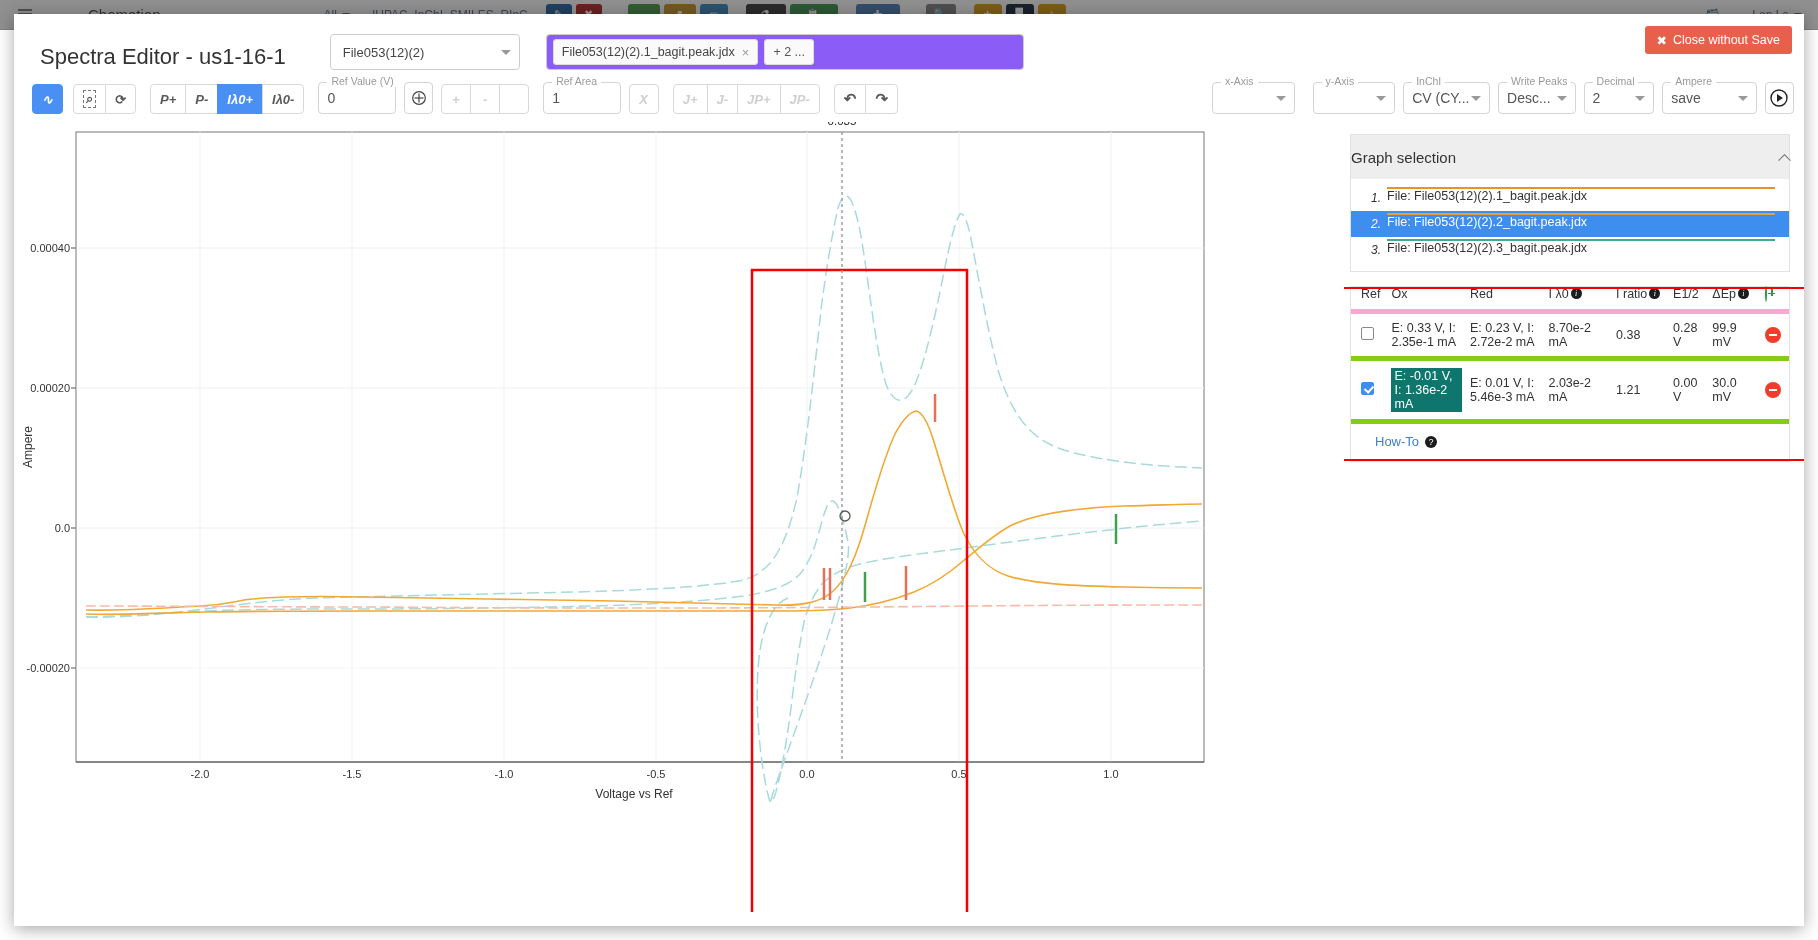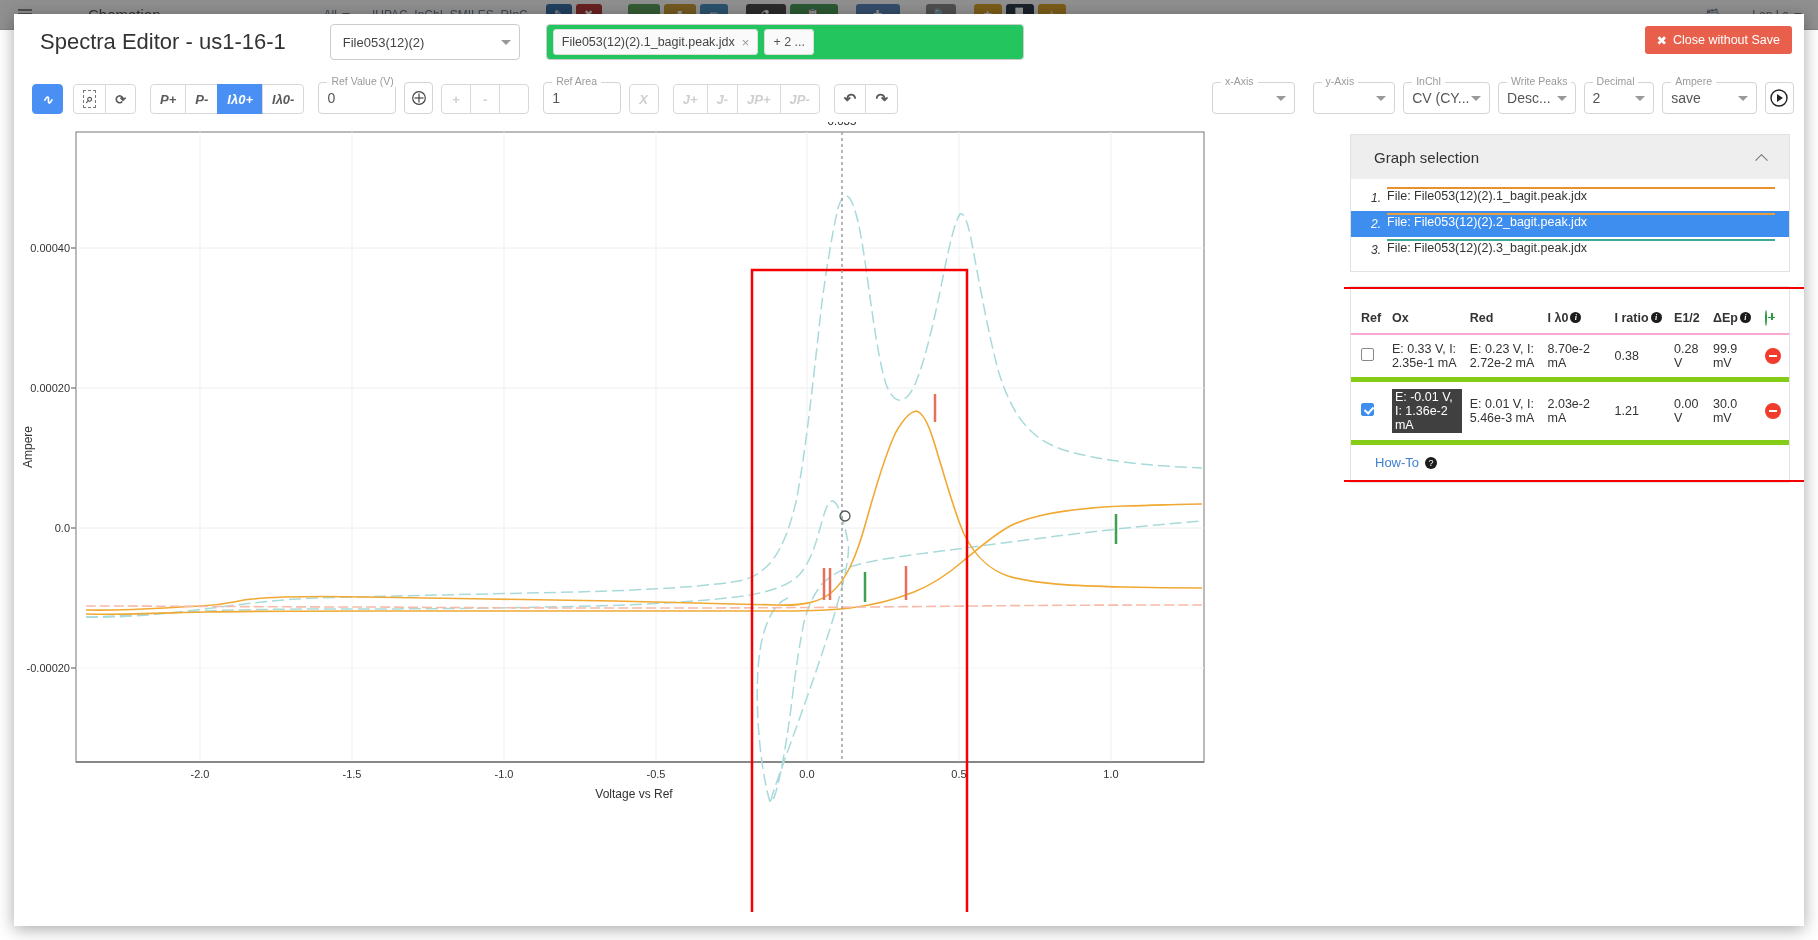--- a/index.html
+++ b/index.html
@@ -47,41 +47,41 @@
     background:#fff;
     box-shadow:0 3px 16px rgba(0,0,0,.35);
     z-index:10;
     display:flex; flex-direction:column;
     overflow:hidden;
   }
 
   
   #modal-header {
     height:56px; flex:0 0 56px;
-    display:flex; align-items:center;
+    display:flex; align-items:flex-end;
     padding:0 10px 0 26px;
     position:relative;
   }
   #modal-title {
     font-size:22px; color:#333; font-weight:400; white-space:nowrap;
   }
   .hdr-select {
     margin-left:44px;
     width:190px; height:36px;
     border:1px solid #ccc; border-radius:4px;
     display:flex; align-items:center; padding:0 8px 0 12px;
     font-size:13px; color:#444; background:#fff;
   }
   .hdr-select .lbl { flex:1; white-space:nowrap; overflow:hidden; }
   .sel-caret { border-left:5px solid transparent; border-right:5px solid transparent;
                border-top:5px solid #999; }
   #chipbar {
     margin-left:26px;
     width:478px; height:36px;
-    border:1px solid #ccc; border-radius:4px; background:#22c55e;
+    border:1px solid #ccc; border-radius:4px; background:#8b5cf6;
     display:flex; align-items:center; padding:0 6px;
     gap:6px;
   }
   .chip {
     height:26px; border:1px solid #ddd; border-radius:3px; background:#fafafa;
     display:flex; align-items:center; gap:7px;
     padding:0 8px; font-size:12.5px; color:#444; white-space:nowrap;
   }
   .chip .x { color:#999; font-size:13px; cursor:pointer; }
   .chip.more { color:#555; }
@@ -149,21 +149,21 @@
     flex:1; padding:12px 14px 0 6px; overflow:hidden;
     position:relative;
   }
   .accordion {
     background:#fff; border:1px solid #e2e2e2;
     margin-bottom:14px;
   }
   .acc-head {
     height:44px; background:#eeeeee;
     display:flex; align-items:center; justify-content:space-between;
-    padding:0 23px; font-size:15px; color:#333; cursor:pointer;
+    padding:0 0; font-size:15px; color:#333; cursor:pointer;
   }
   .chev { width:9px; height:9px; border-left:1.5px solid #777; border-top:1.5px solid #777; }
   .chev.up { transform:rotate(45deg) translate(2px,2px); }
   .chev.down { transform:rotate(-135deg) translate(-1px,-1px); }
 
   .glist { padding:6px 0 8px 0; }
   .grow {
     display:flex; align-items:flex-start; gap:6px;
     padding:2px 14px 2px 14px; min-height:26px;
     font-size:12.5px; color:#333; cursor:pointer;
@@ -175,33 +175,33 @@
   .gname { padding-top:16px; white-space:nowrap; }
 
   
   #volt-body { position:relative; padding:0; }
   #volt-outline {
     position:absolute; left:-10px; top:0; right:-17px; bottom:0;
     border:2px solid #f50000; pointer-events:none; z-index:3;
   }
   table.vt { width:100%; border-collapse:collapse; font-size:12.5px; color:#333; }
   table.vt th {
-    font-weight:700; text-align:left; padding:24px 4px 8px 4px;
-    border-bottom:2px solid #f9a8d4; vertical-align:middle; white-space:nowrap;
+    font-weight:400; text-align:left; padding:0 4px 8px 4px;
+    border-bottom:5px solid #f9a8d4; vertical-align:middle; white-space:nowrap;
   }
   table.vt td {
     padding:7px 4px; border-bottom:5px solid #84cc16; vertical-align:middle;
   }
   .info-dot {
     display:inline-block; width:11px; height:11px; border-radius:50%;
     background:#1c1c1c; color:#fff; font-size:8px; line-height:11px;
     text-align:center; font-style:italic; font-family:"Liberation Serif",serif;
     margin-left:2px; vertical-align:2px;
   }
-  .cellhl { background:#404040; color:#fff; display:inline-block; padding:1px 3px; }
+  .cellhl { background:#0f766e; color:#fff; display:inline-block; padding:1px 3px; }
   .chk {
     width:13px; height:13px; border:1px solid #888; border-radius:2px;
     display:inline-block; background:#fff;
   }
   .chk.on { background:#3e8ef0; border-color:#3e8ef0; position:relative; }
   .chk.on:after {
     content:""; position:absolute; left:3.5px; top:1px; width:4px; height:7px;
     border:solid #fff; border-width:0 2px 2px 0; transform:rotate(42deg);
   }
   .minus-btn {

